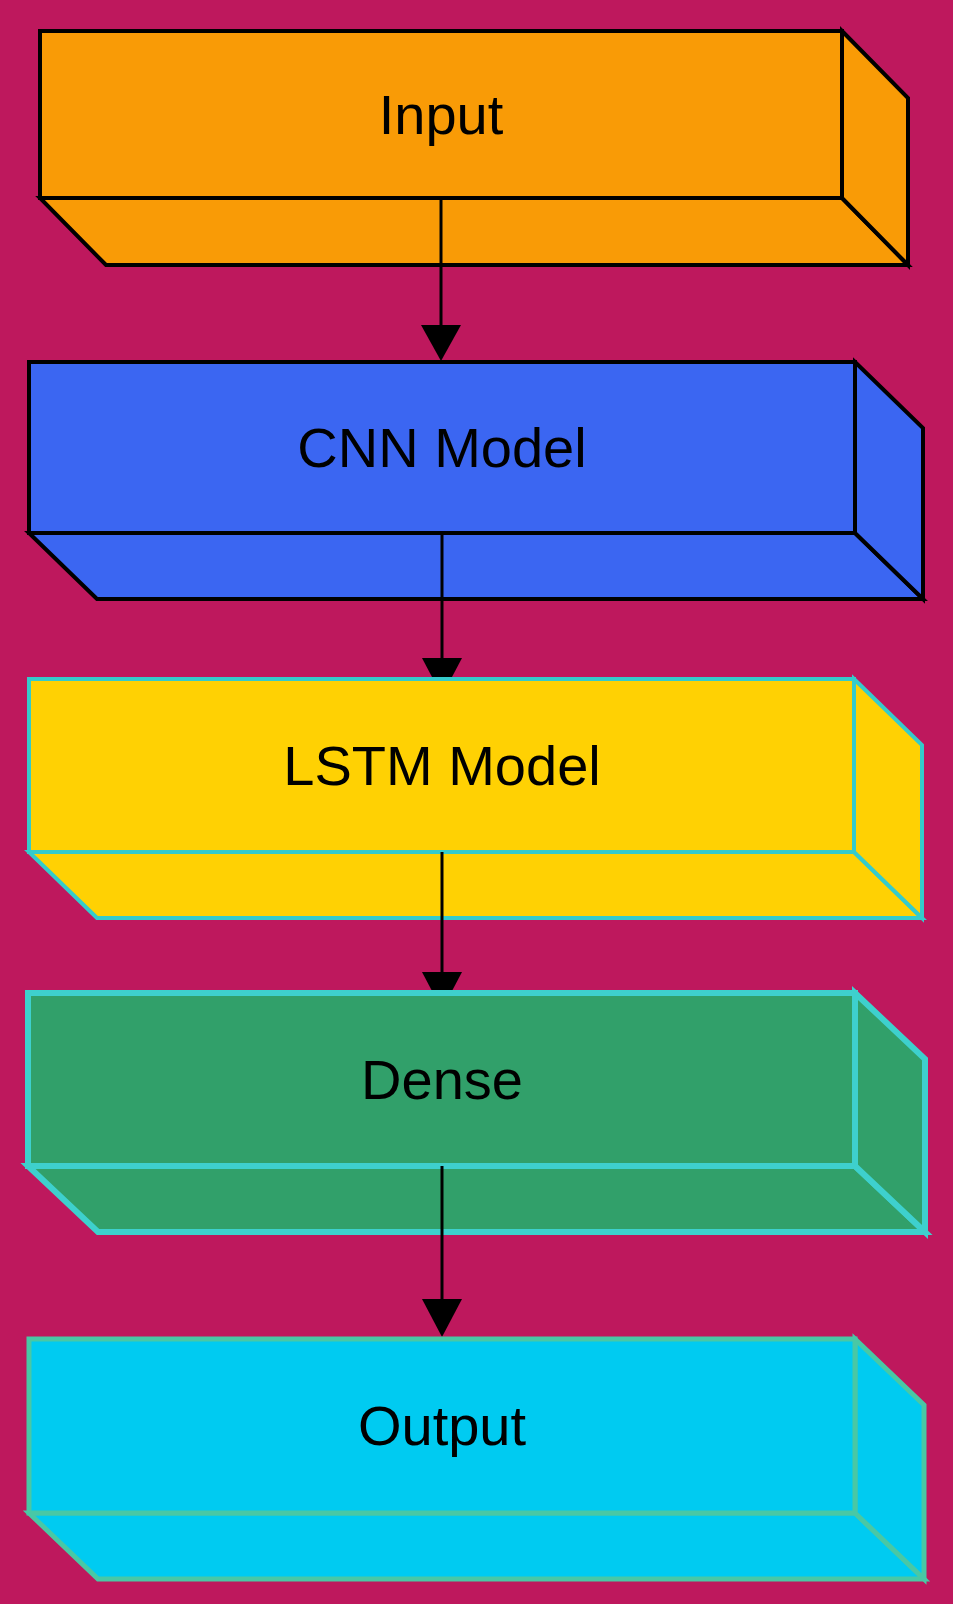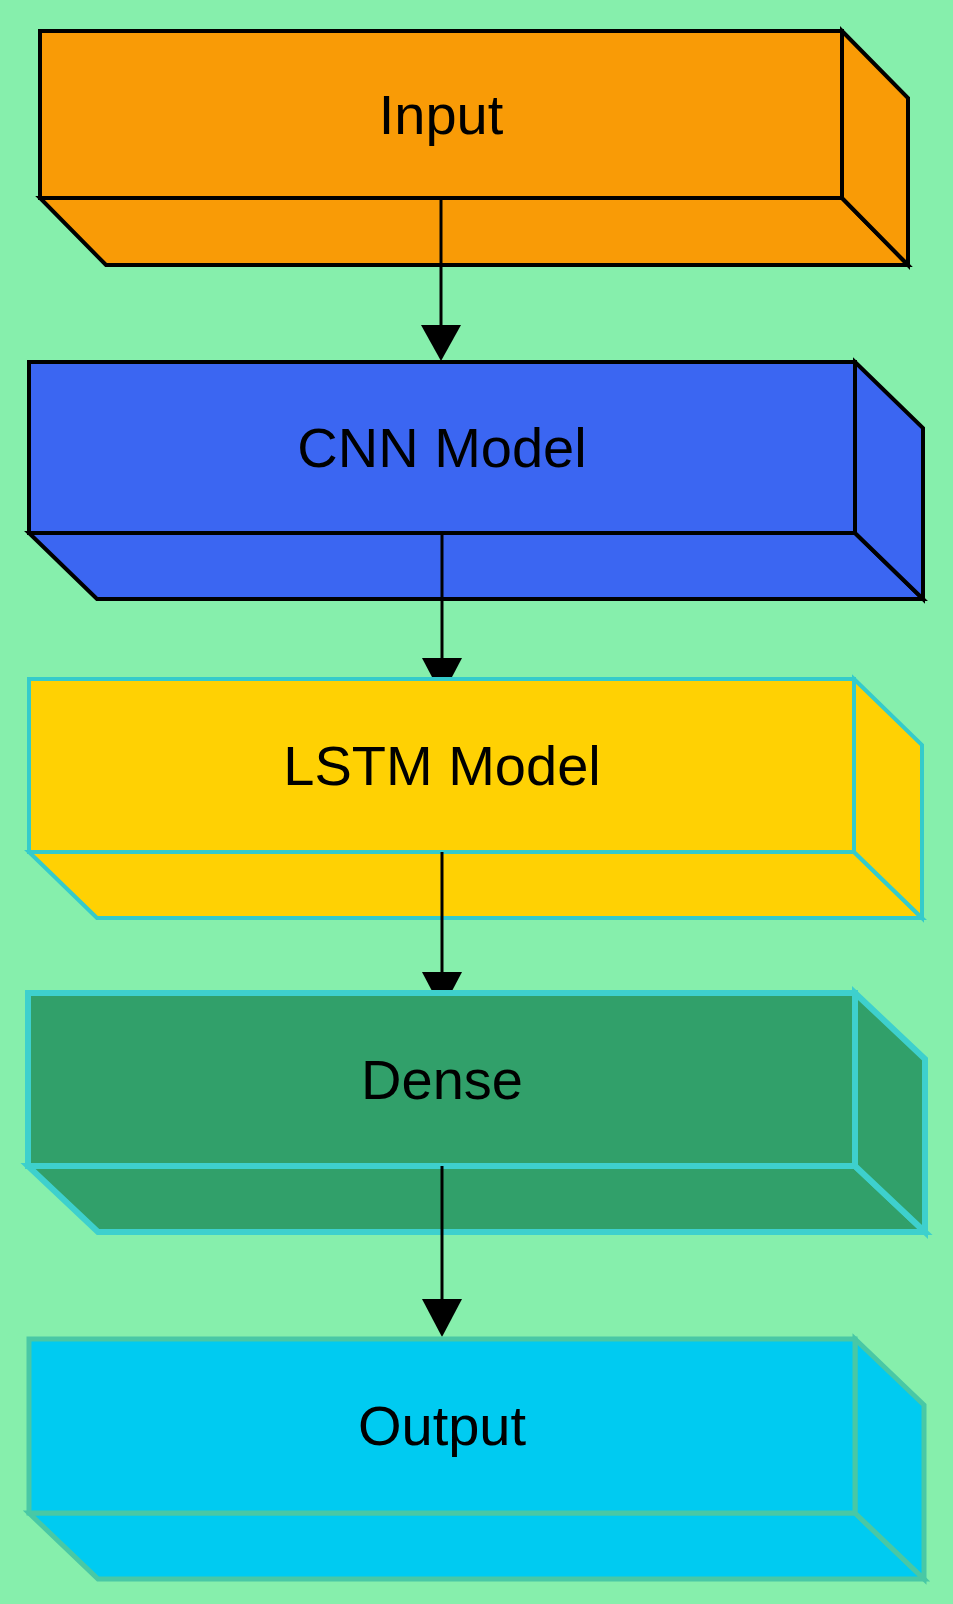--- a/index.html
+++ b/index.html
@@ -4,21 +4,21 @@
 <style>
   html, body {
     margin: 0;
     padding: 0;
     background: #ffffff;
   }
   .stage {
     position: relative;
     width: 953px;
     height: 1604px;
-    background: #86efac;
+    background: #be185d;
     overflow: hidden;
   }
   svg {
     display: block;
   }
   .node-label {
     font-family: "Liberation Sans", "DejaVu Sans", sans-serif;
     font-size: 56px;
     font-weight: 400;
     text-anchor: middle;

